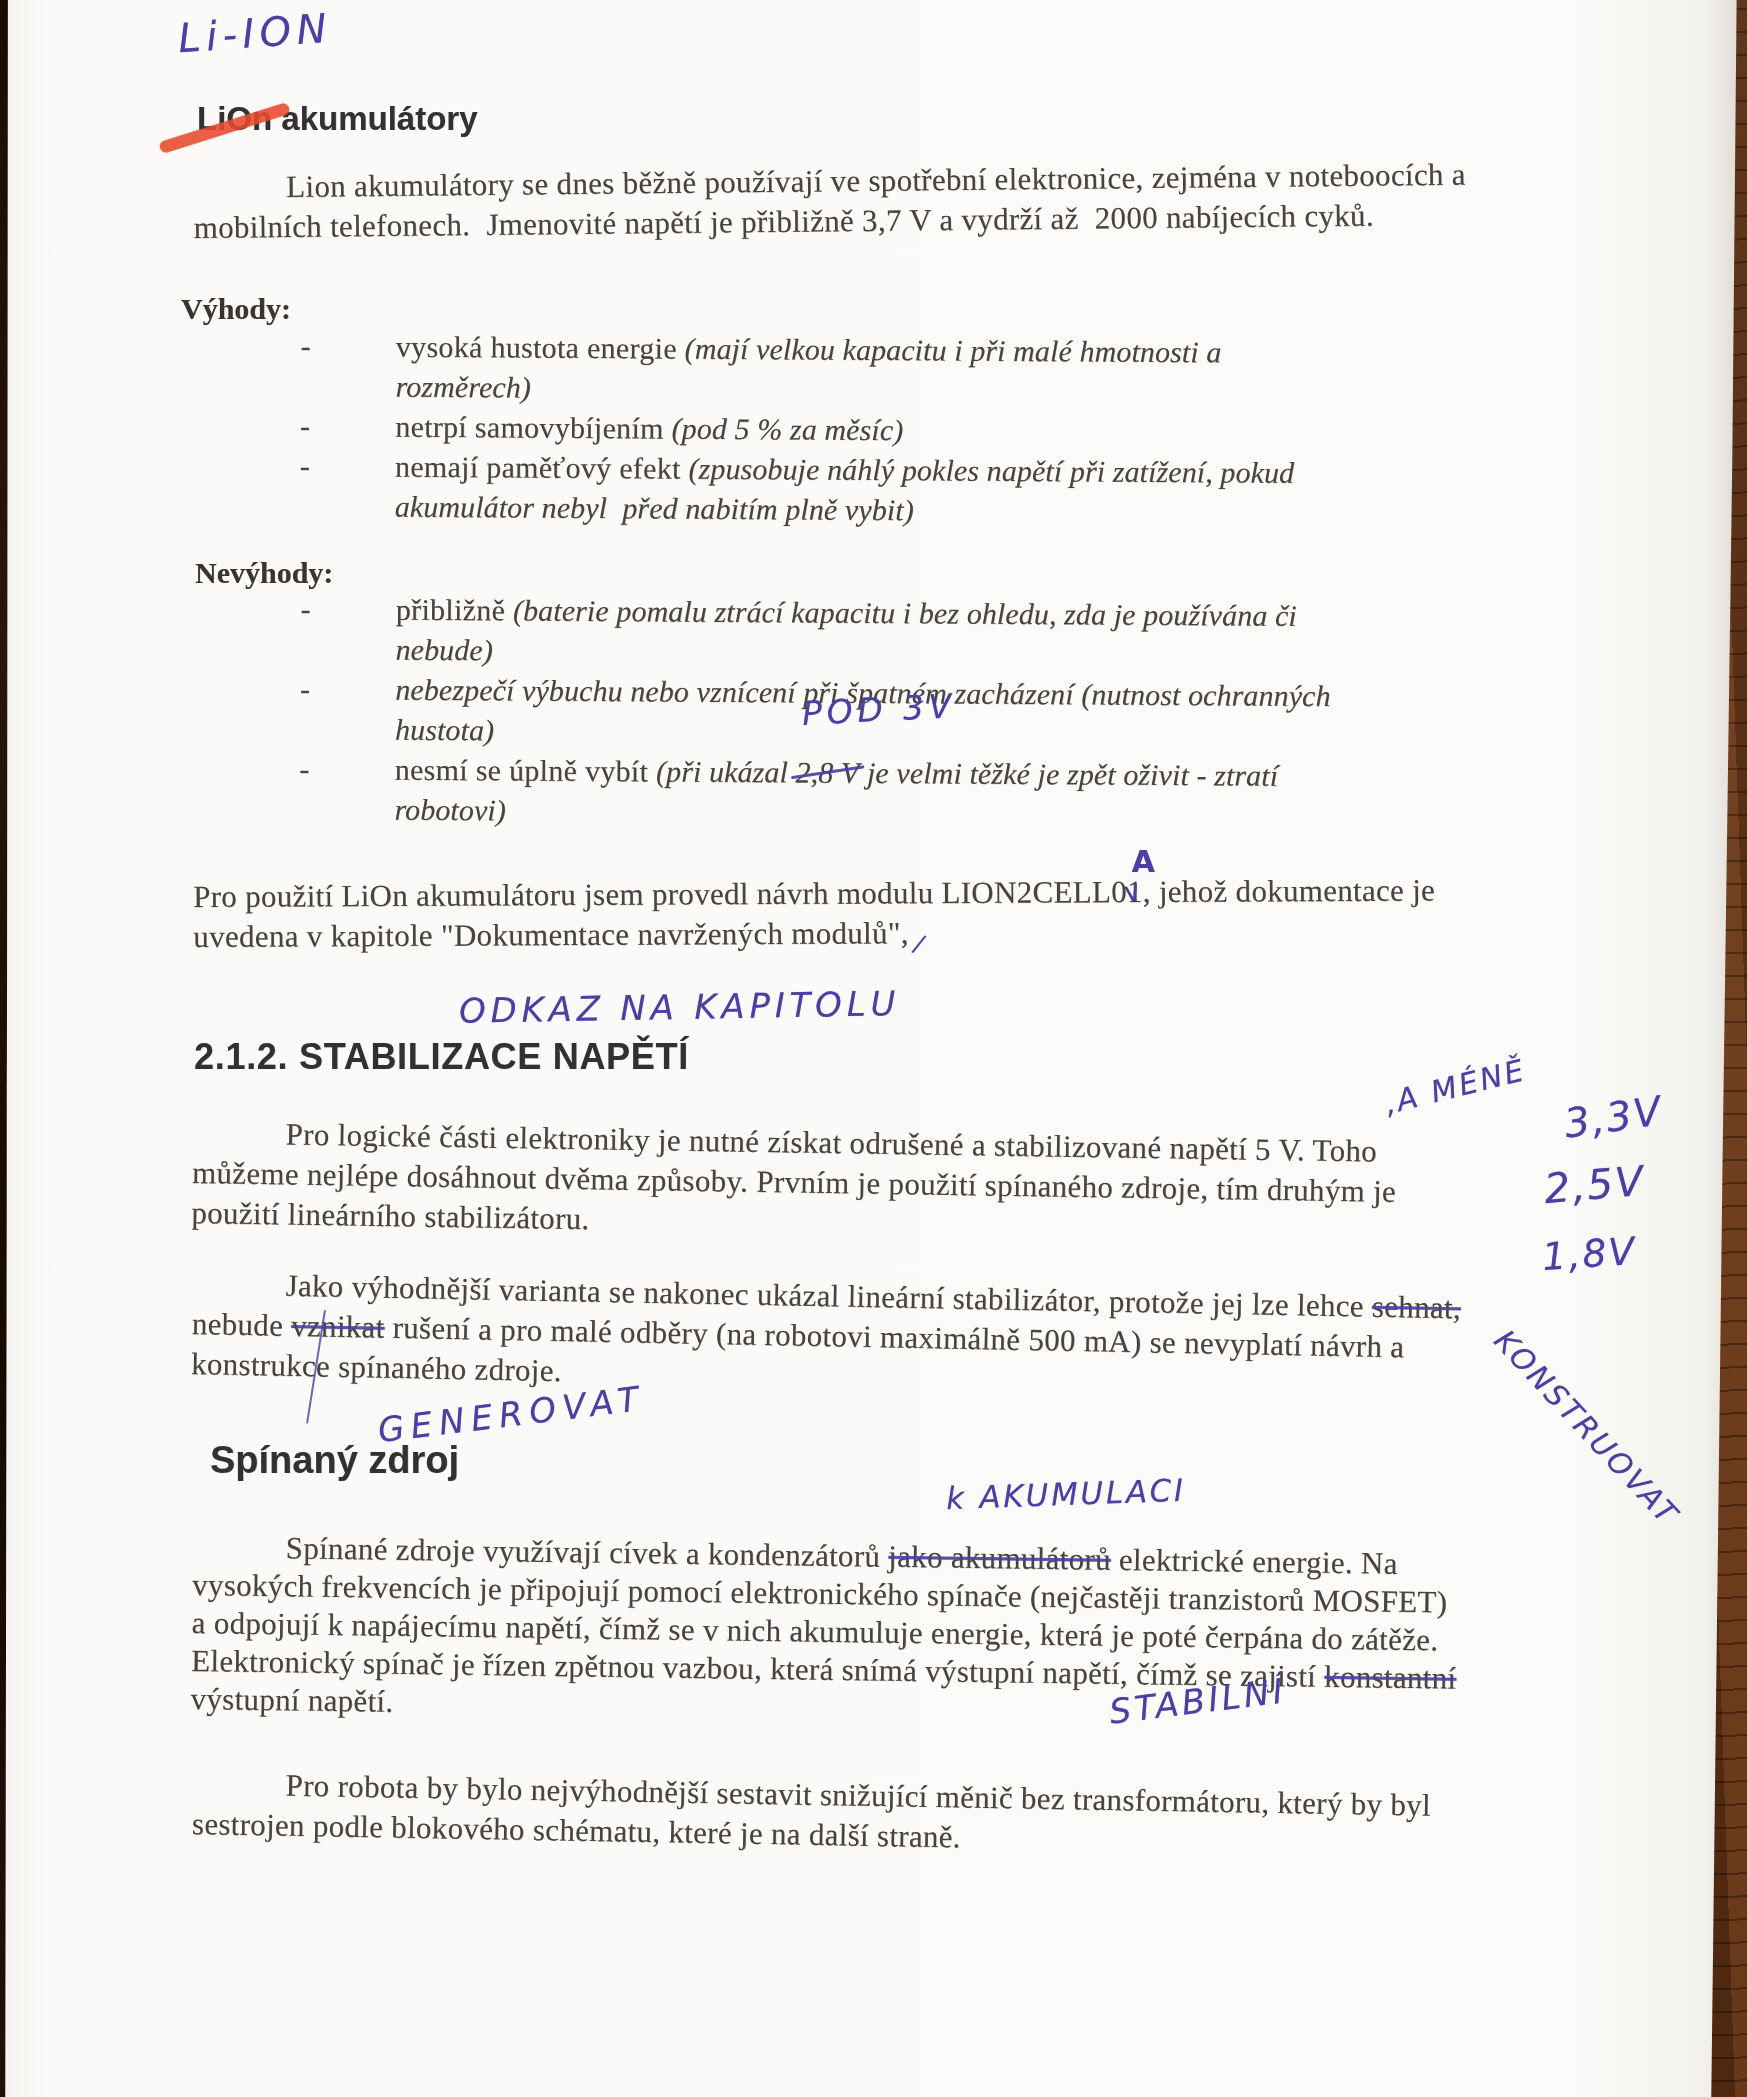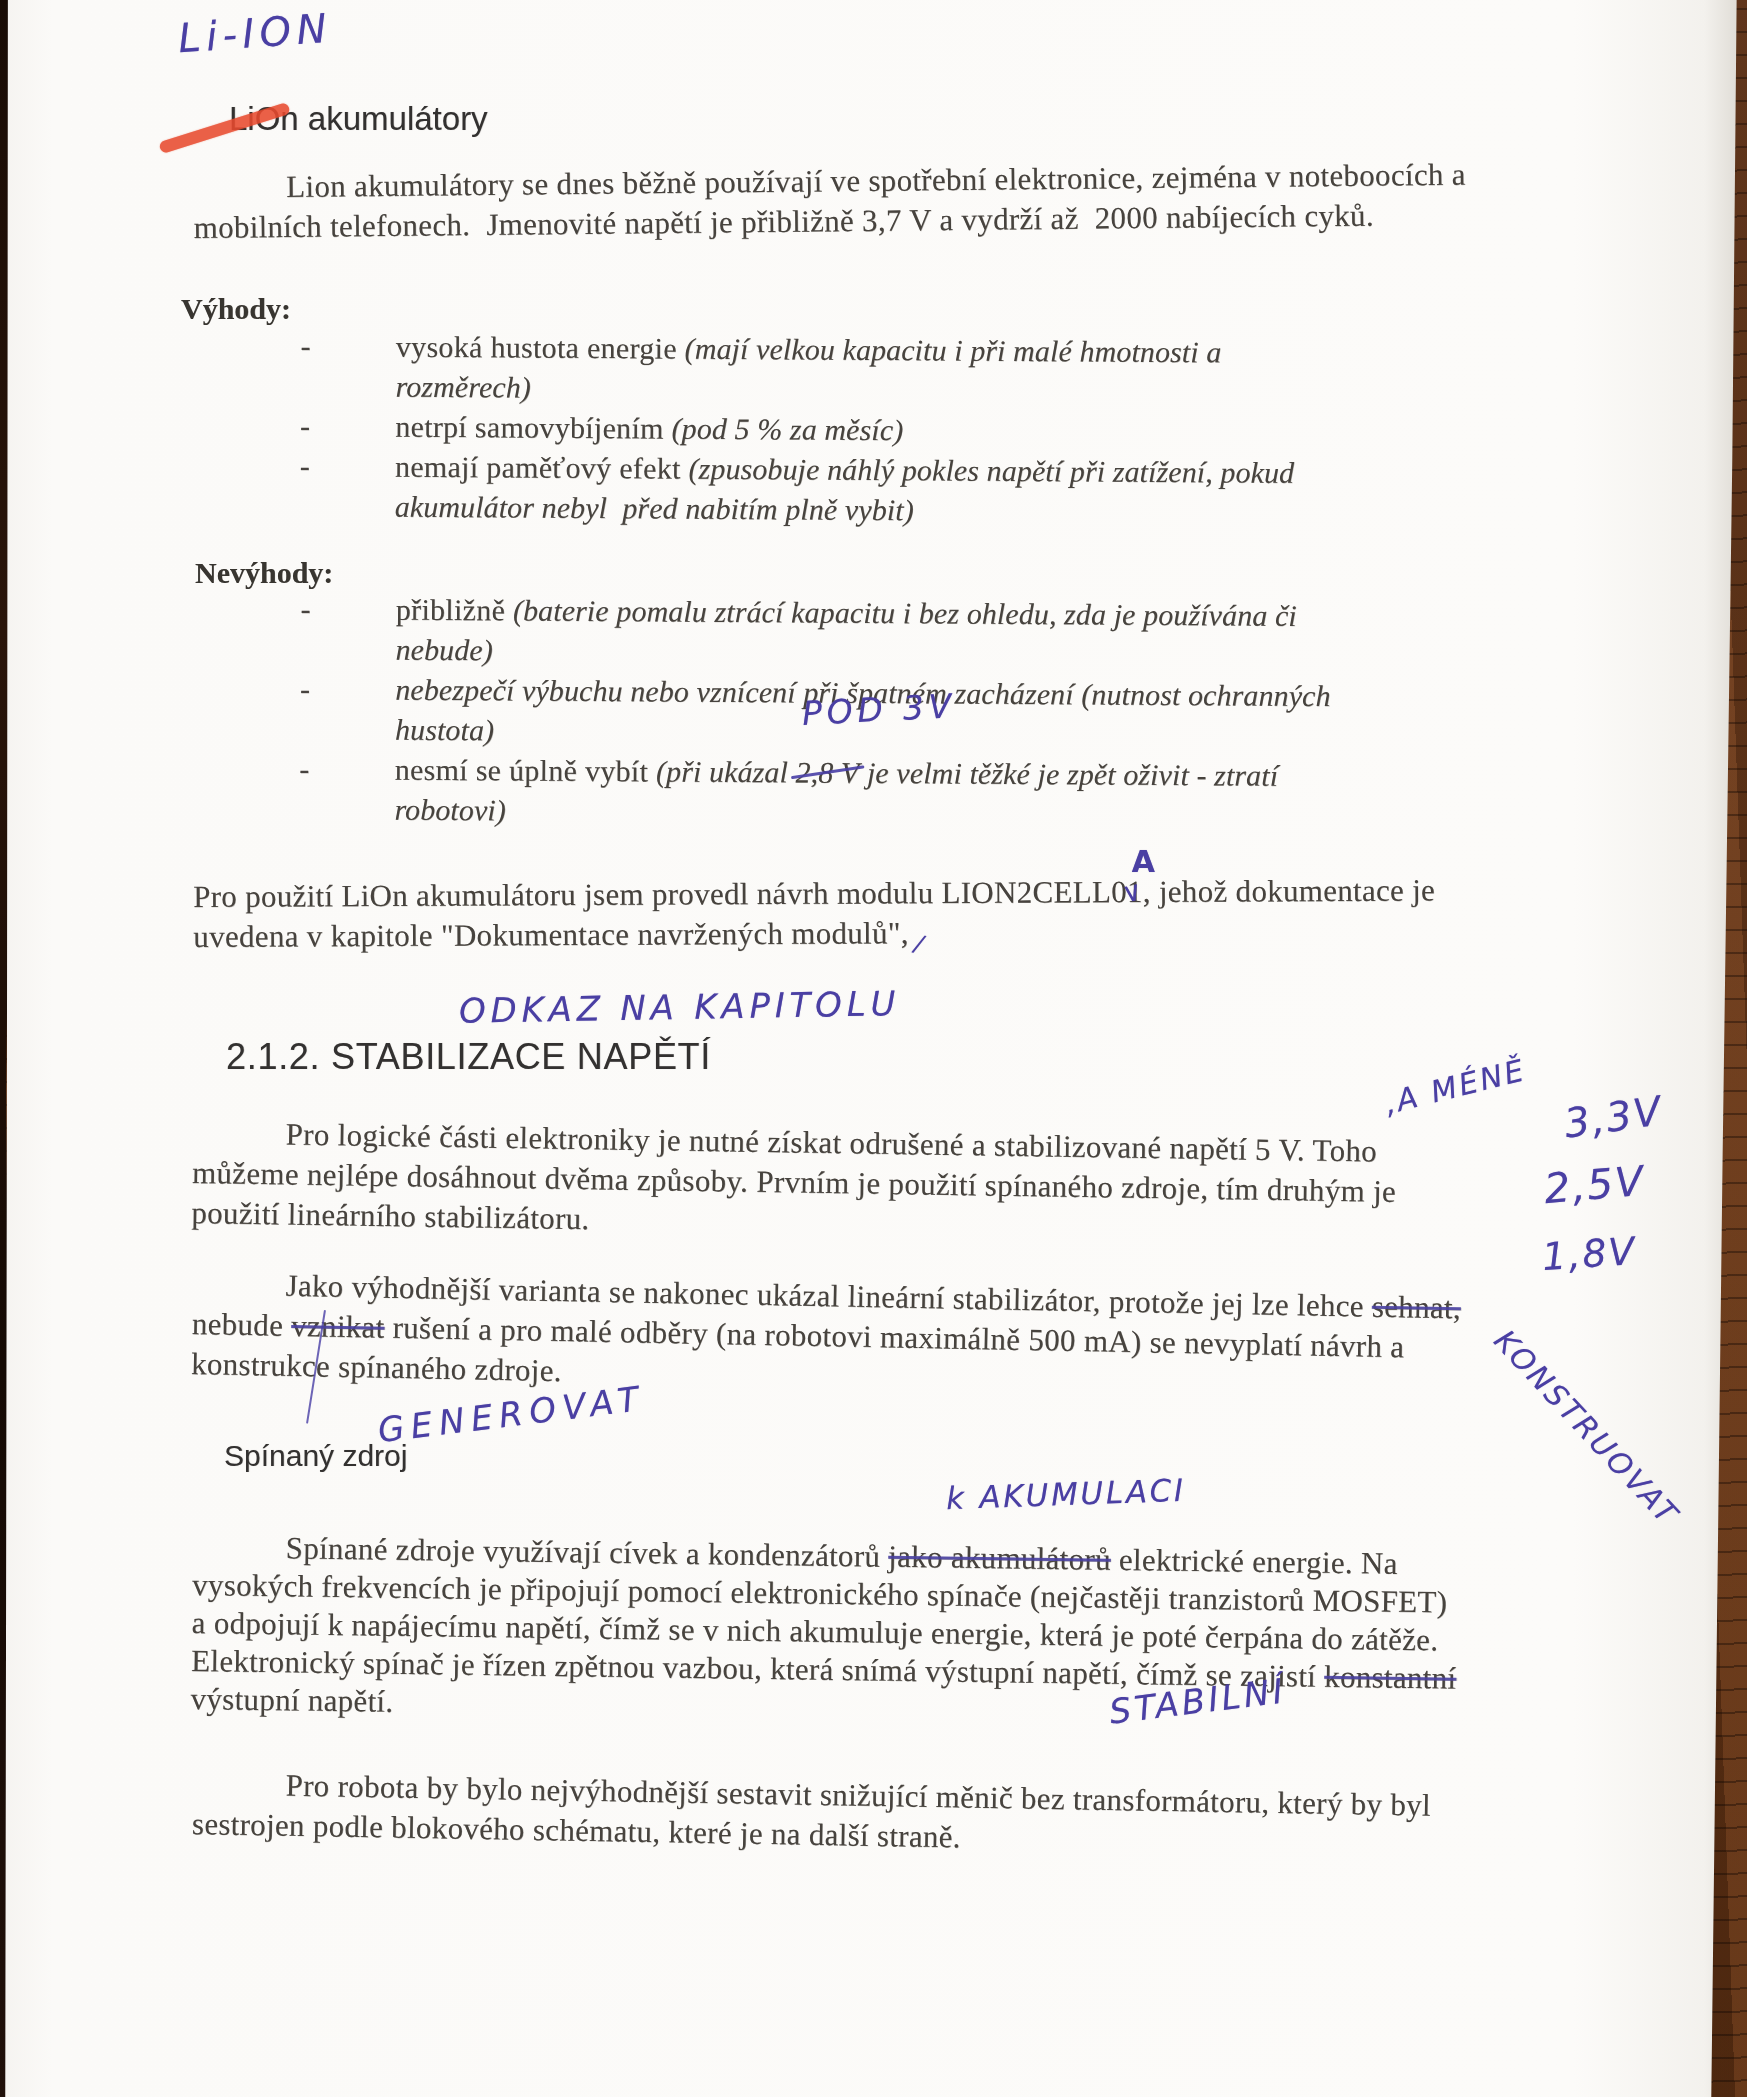--- a/index.html
+++ b/index.html
@@ -10,22 +10,22 @@
       linear-gradient(180deg,#714024,#5e3115 60%,#53290f);}
   .wood-left{position:absolute;left:0;top:0;width:13.7px;height:100%;
     background:linear-gradient(180deg,#190c05,#2a150a 30%,#150a04 65%,#20100a);
     clip-path:polygon(0 0,100% 0,60% 10%,85% 28%,45% 52%,75% 78%,55% 100%,0 100%);}
   .paper{position:absolute;left:0;top:0;width:1748px;height:2097px;
     background:linear-gradient(90deg,#f5f3f0 0,#fbfaf8 3%,#fcfbf9 90%,#f3f1ed 97.5%,#e4e1db 99%,#d9d5ce 100%);
     clip-path:polygon(0.45% 0, 99.35% 0, 99.1% 22%, 98.55% 55%, 97.9% 100%, 0.3% 100%, 0.4% 50%);}
   .content{position:absolute;left:0;top:0;width:100%;height:100%;filter:blur(0.3px);}
   .serif{font-family:"Liberation Serif",serif;color:#47433e;font-size:31px;letter-spacing:0.3px;
     text-shadow:0.4px 0.4px 0.5px rgba(95,90,85,.45);}
-  .sans-b{font-family:"Liberation Sans",sans-serif;font-weight:normal;color:#333130;
-    text-shadow:0.4px 0.4px 0.7px rgba(80,78,75,.4);margin-left:32px;}
+  .sans-b{font-family:"Liberation Sans",sans-serif;font-weight:bold;color:#333130;
+    text-shadow:0.4px 0.4px 0.7px rgba(80,78,75,.4);}
   .serif-b{font-family:"Liberation Serif",serif;font-weight:bold;color:#383530;font-size:30px;
     text-shadow:0.3px 0.3px 0.5px rgba(90,85,80,.45);}
   .abs{position:absolute;}
   .line{white-space:pre;line-height:40px;}
   .ind{padding-left:93px;}
   .it{font-style:italic;letter-spacing:0.1px;}
   .list{width:1195px;}
   .li{position:relative;padding-left:98px;}
   .dash{position:absolute;left:2.7px;top:0;line-height:40px;}
   .hw{font-family:"DejaVu Sans",sans-serif;font-style:italic;color:#4a3fa3;
@@ -124,21 +124,21 @@
       <div class="line"><span>nebude </span><span class="xblue">vznikat</span><span> rušení a pro malé odběry (na robotovi maximálně 500 mA) se nevyplatí návrh a</span></div>
       <div class="line">konstrukce spínaného zdroje.</div>
     </div>
 
     <div class="abs inkline" style="left:324px;top:1310px;width:2px;height:115px;transform:rotate(9deg);transform-origin:top center;"></div>
 
     <div class="abs hw" style="left:1513px;top:1323px;font-size:30px;letter-spacing:2.7px;transform:rotate(47deg);transform-origin:left top;">KONSTRUOVAT</div>
 
     <div class="abs hw" style="left:377px;top:1394px;font-size:34px;letter-spacing:6.8px;transform:rotate(-7deg);">GENEROVAT</div>
 
-    <div class="abs sans-b" style="left:192px;top:1439px;font-size:30px;">Spínaný zdroj</div>
+    <div class="abs sans-b" style="left:210px;top:1439px;font-size:38px;">Spínaný zdroj</div>
 
     <div class="abs hw" style="left:946px;top:1476px;font-size:31px;letter-spacing:2.7px;transform:rotate(-2deg);">k AKUMULACI</div>
 
     <div class="abs serif" style="left:193px;top:1528px;transform:rotate(0.8deg);transform-origin:left top;">
       <div class="line ind" style="line-height:38px;"><span>Spínané zdroje využívají cívek a kondenzátorů </span><span class="xblue">jako akumulátorů</span><span> elektrické energie. Na</span></div>
       <div class="line" style="line-height:38px;">vysokých frekvencích je připojují pomocí elektronického spínače (nejčastěji tranzistorů MOSFET)</div>
       <div class="line" style="line-height:38px;">a odpojují k napájecímu napětí, čímž se v nich akumuluje energie, která je poté čerpána do zátěže.</div>
       <div class="line" style="line-height:38px;"><span>Elektronický spínač je řízen zpětnou vazbou, která snímá výstupní napětí, čímž se zajistí </span><span class="xblue">konstantní</span></div>
       <div class="line" style="line-height:38px;">výstupní napětí.</div>
     </div>

